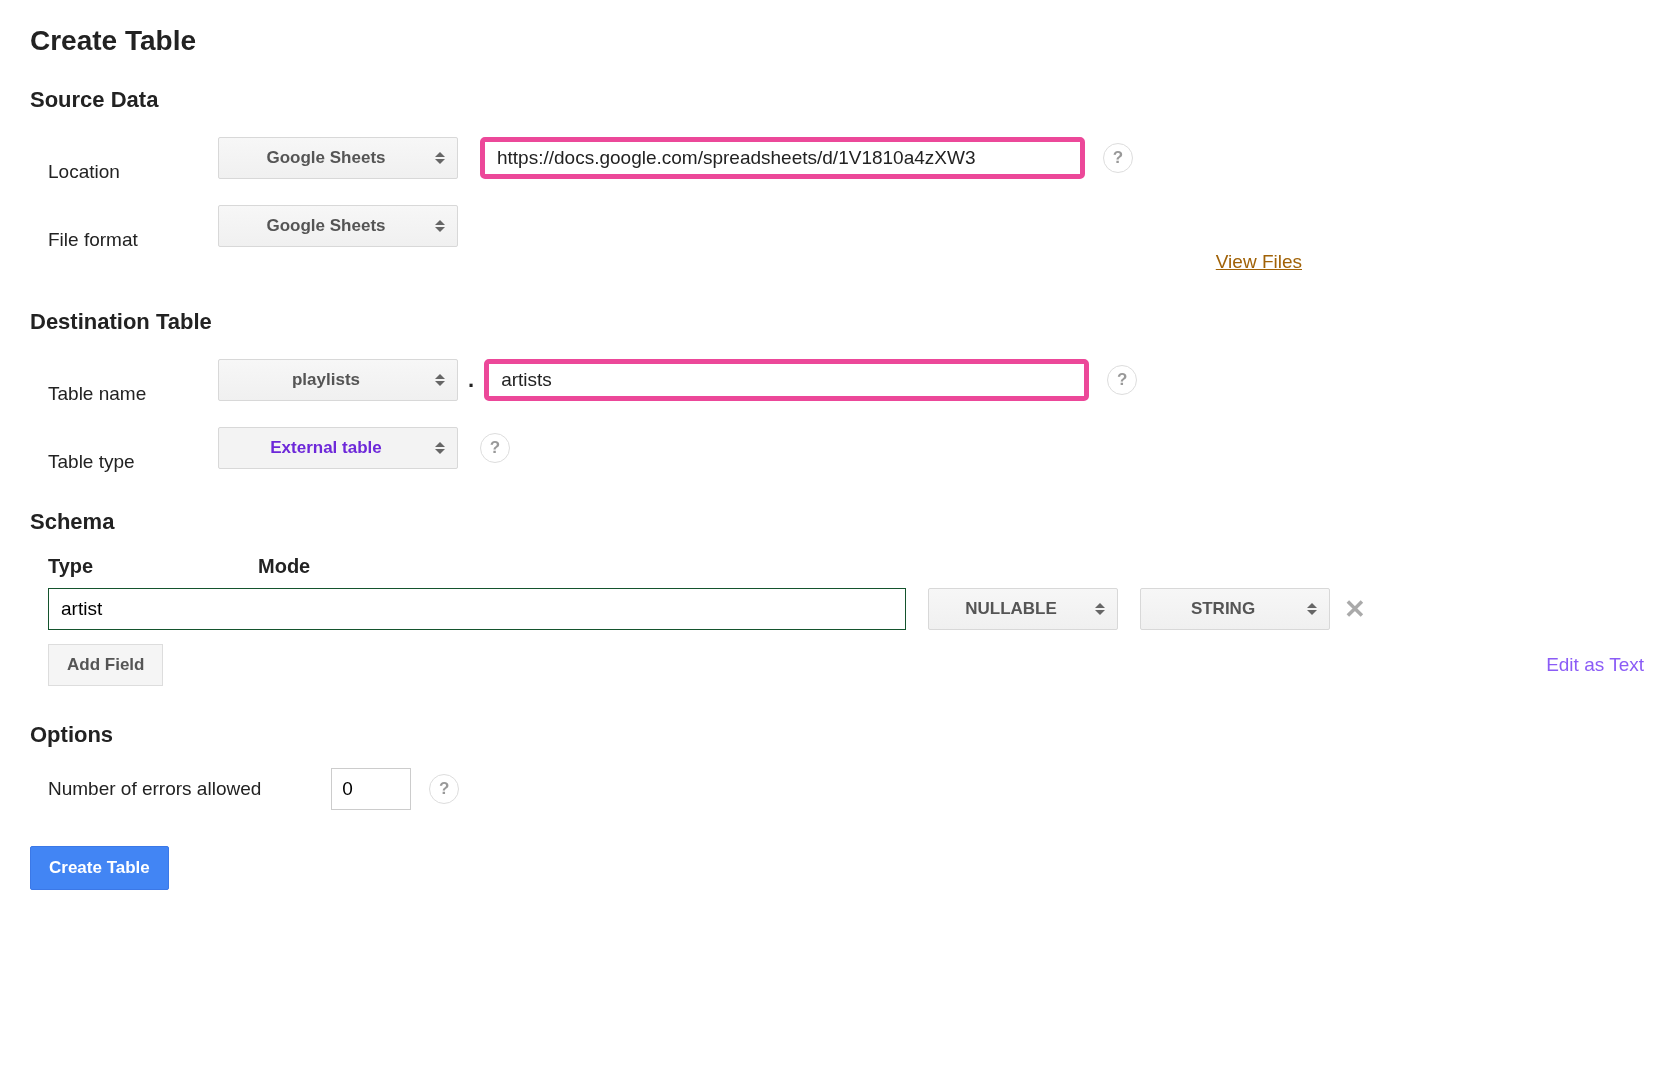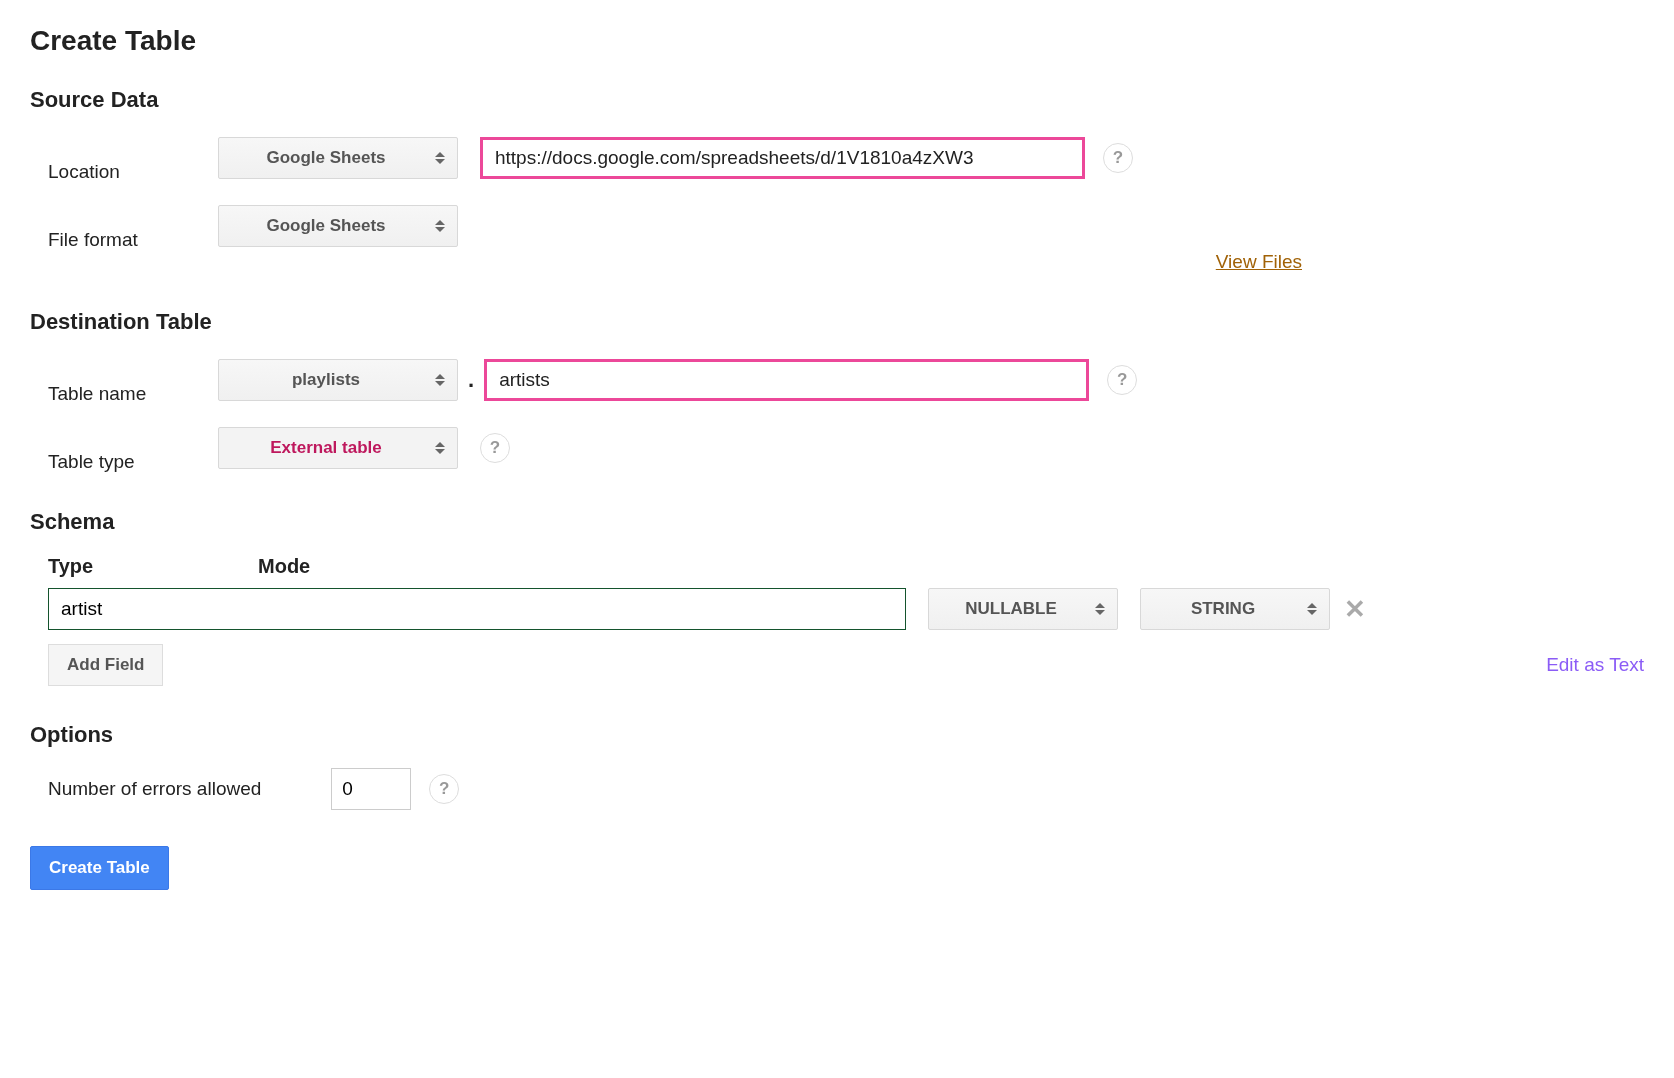--- a/index.html
+++ b/index.html
@@ -44,21 +44,21 @@
       padding: 0 38px 0 14px;
       background: linear-gradient(#f7f7f7, #f0f0f0);
       border: 1px solid #d8d8d8;
       border-radius: 2px;
       font-size: 17px;
       font-weight: bold;
       color: #555;
       cursor: pointer;
     }
     .select-btn.disabled {
-      color: #be185d;
+      color: #6d28d9;
       background: #f3f3f3;
       cursor: default;
     }
     .select-btn .up-down {
       position: absolute;
       right: 12px;
       top: 50%;
       transform: translateY(-50%);
       display: flex;
       flex-direction: column;
@@ -71,22 +71,22 @@
       border-bottom: 5px solid #666;
     }
     .up-down .tri-down {
       width: 0; height: 0;
       border-left: 5px solid transparent;
       border-right: 5px solid transparent;
       border-top: 5px solid #666;
     }
     .text-input {
       height: 42px;
-      border: 3px solid #ec4899;
-      border-radius: 0;
+      border: 5px solid #ec4899;
+      border-radius: 5px;
       padding: 0 12px;
       font-size: 19px;
       color: #222;
     }
     .text-input.wide { flex: 1; max-width: 605px; }
     .help-btn {
       display: inline-flex;
       align-items: center;
       justify-content: center;
       width: 30px; height: 30px;

